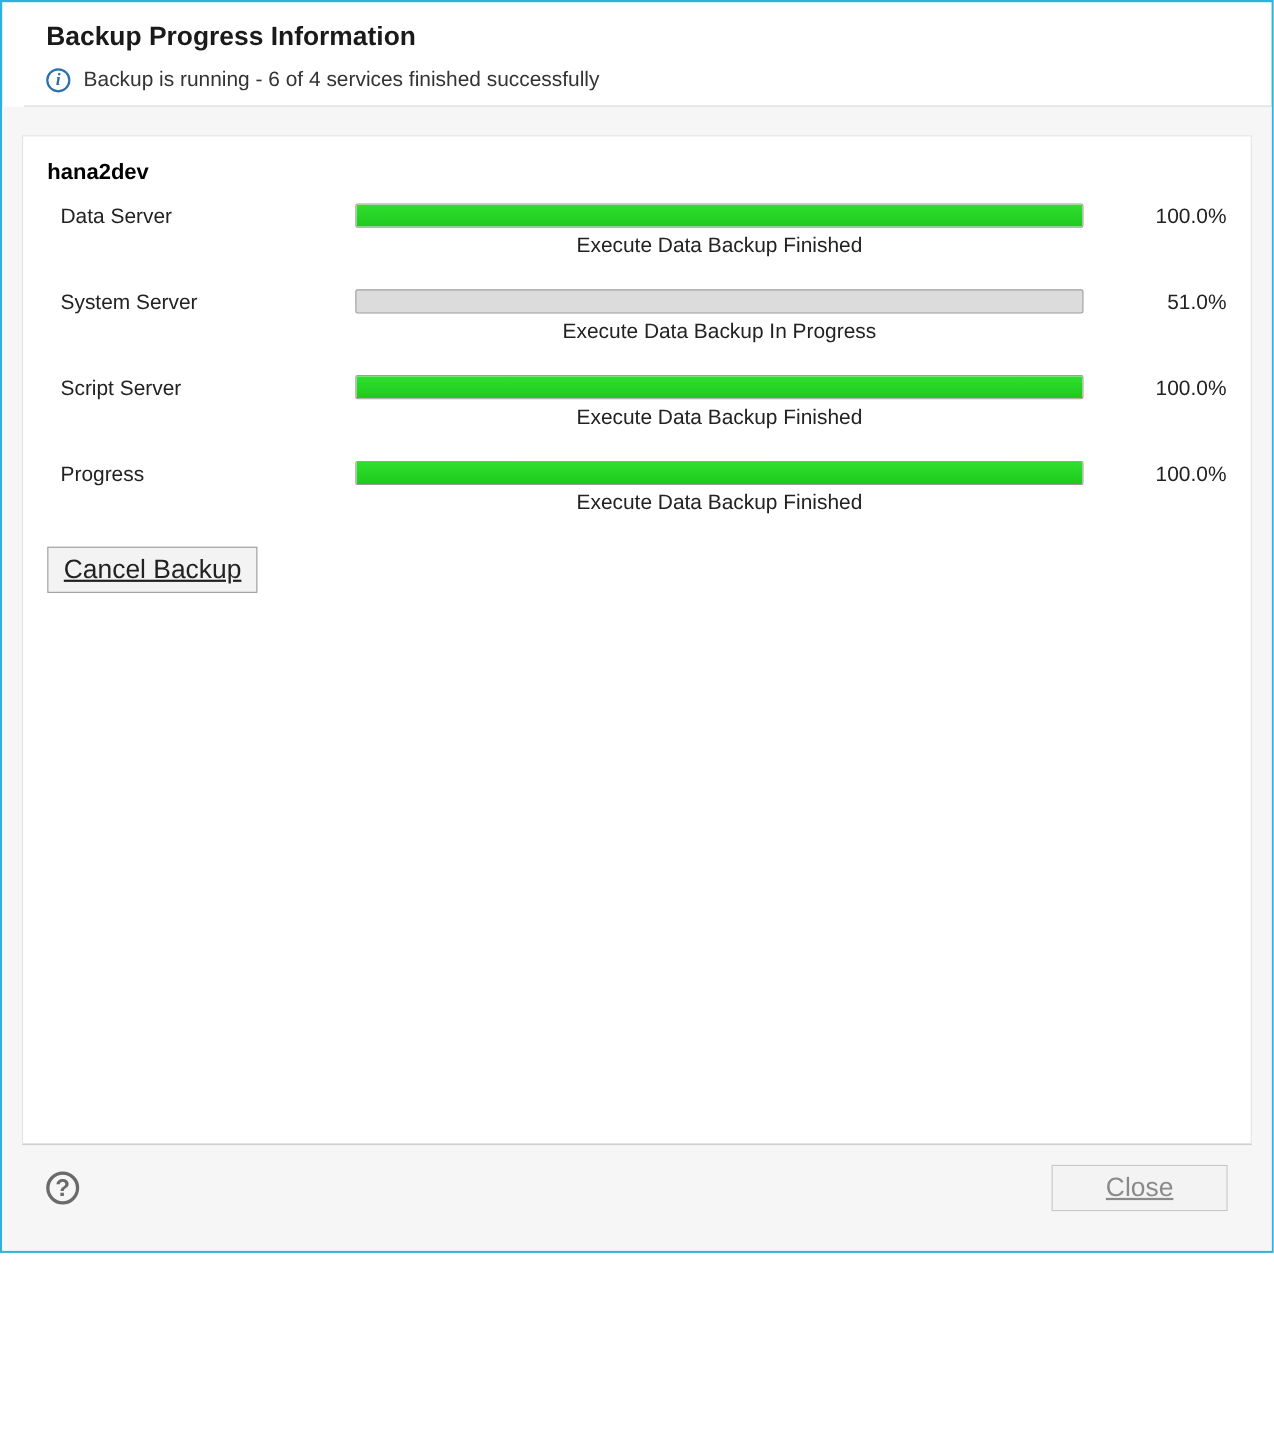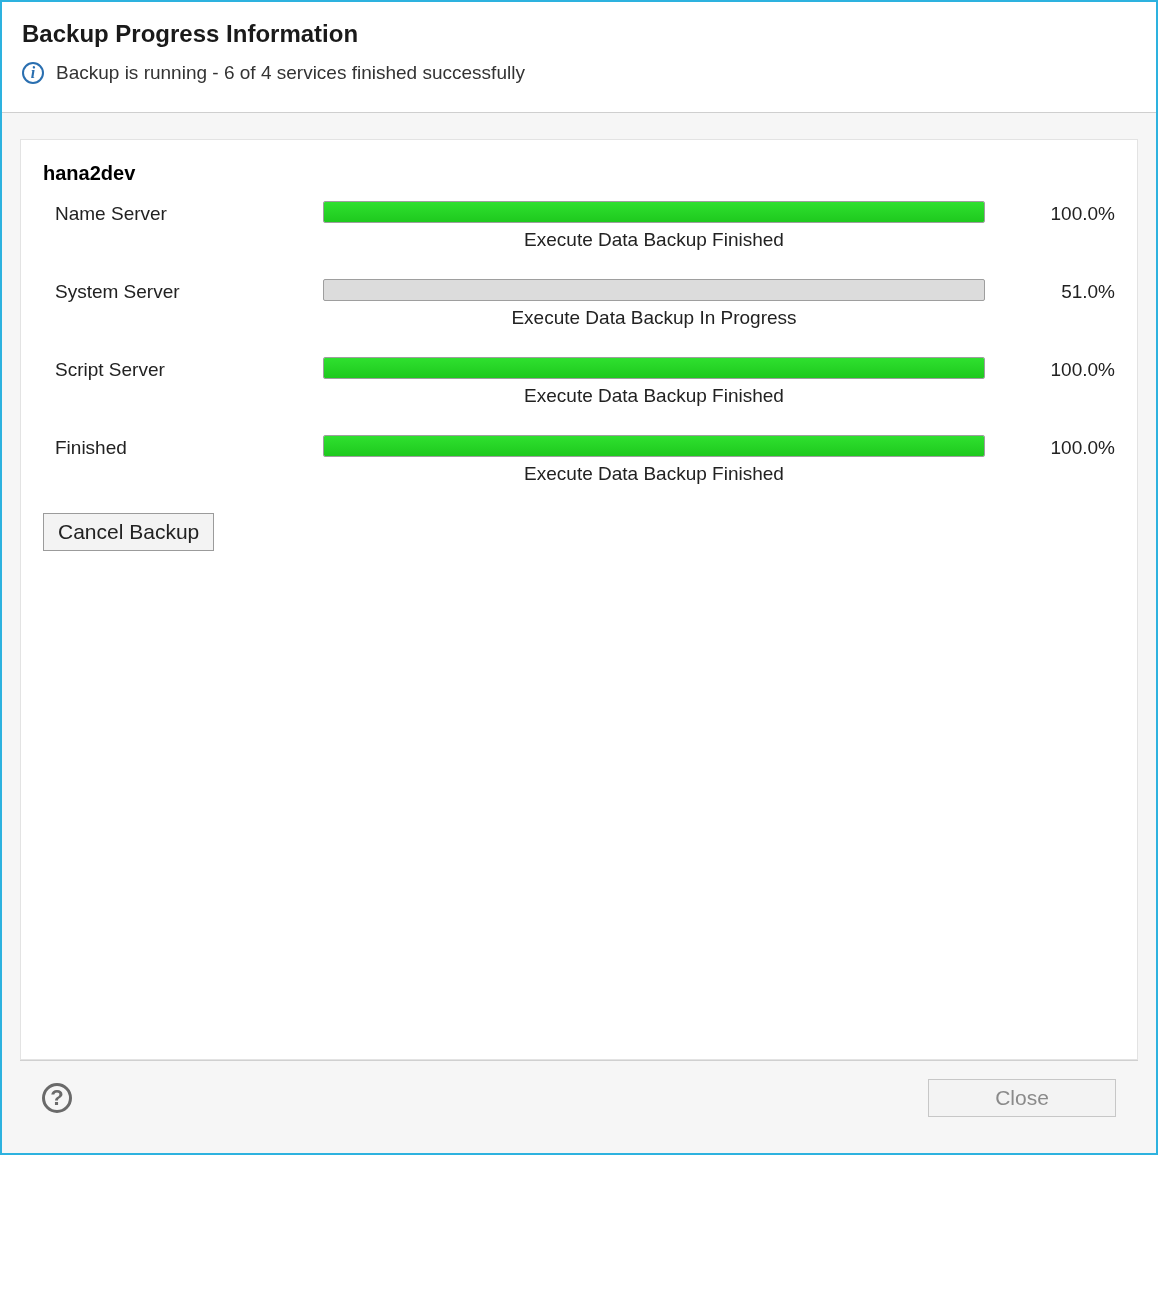--- a/index.html
+++ b/index.html
@@ -72,22 +72,23 @@
   }
   .winbtn.dropdown svg { width:18px; height:12px; }
   .winbtn.close {
     background: #c0392b;
     border: 1px solid #922015;
     width: 22px;
     height: 36px;
   }
 
   .header-area {
-    padding: 18px 20px 28px 20px;
+    padding: 18px 20px 12px 20px;
     border-bottom: 1px solid #cfcfcf;
+    margin-left: 20px;
   }
   .header-area h1 {
     margin: 0 0 14px 0;
     font-size: 24px;
     font-weight: 700;
     color: #1a1a1a;
   }
   .status-line {
     display: flex;
     align-items: center;
@@ -164,47 +165,48 @@
     color: #222;
     margin-top: 6px;
     text-align: center;
   }
 
   .panel-footer {
     margin-top: auto;
   }
   .btn {
     font-family: inherit;
-    font-size: 21px;
+    font-size: 24px;
     padding: 6px 14px;
     background: #f3f3f3;
     border: 1px solid #9b9b9b;
     color: #222;
     cursor: pointer;
+    text-decoration: underline;
   }
   .footer-bar {
     background: #f6f6f6;
     border-top: 1px solid #d0d0d0;
     padding: 18px 22px;
     display: flex;
     align-items: center;
     justify-content: space-between;
   }
   .help-icon {
     width: 30px; height: 30px;
     border: 3px solid #6a6a6a;
     border-radius: 50%;
     color: #6a6a6a;
     font-size: 22px;
     font-weight: 700;
     display:flex; align-items:center; justify-content:center;
     line-height: 1;
   }
   .btn.close-btn {
-    width: 188px;
+    width: 160px;
     text-align:center;
     color: #8a8a8a;
     background: #f3f3f3;
     border: 1px solid #c7c7c7;
   }
 </style>
 </head>
 <body>
 
 <div class="window">
@@ -217,21 +219,21 @@
       <span>Backup is running - 6 of 4 services finished successfully</span>
     </div>
   </div>
 
   <div class="content-area">
     <div class="panel">
       <div class="host-name">hana2dev</div>
 
       <div id="services-container">
           <div class="service-row">
-            <div class="service-label">Name Server</div>
+            <div class="service-label">Data Server</div>
             <div class="bar-wrap">
               <div class="progress-bar">
                 <div class="progress-fill" style="width: 100%; background: linear-gradient(rgb(47, 224, 47), rgb(30, 201, 30));"></div>
               </div>
               <div class="service-status">Execute Data Backup Finished</div>
             </div>
             <div class="pct">100.0%</div>
           </div>
           <div class="service-row">
             <div class="service-label">System Server</div>
@@ -247,21 +249,21 @@
             <div class="service-label">Script Server</div>
             <div class="bar-wrap">
               <div class="progress-bar">
                 <div class="progress-fill" style="width: 100%; background: linear-gradient(rgb(47, 224, 47), rgb(30, 201, 30));"></div>
               </div>
               <div class="service-status">Execute Data Backup Finished</div>
             </div>
             <div class="pct">100.0%</div>
           </div>
           <div class="service-row">
-            <div class="service-label">Finished</div>
+            <div class="service-label">Progress</div>
             <div class="bar-wrap">
               <div class="progress-bar">
                 <div class="progress-fill" style="width: 100%; background: linear-gradient(rgb(47, 224, 47), rgb(30, 201, 30));"></div>
               </div>
               <div class="service-status">Execute Data Backup Finished</div>
             </div>
             <div class="pct">100.0%</div>
           </div>
         </div>
 

